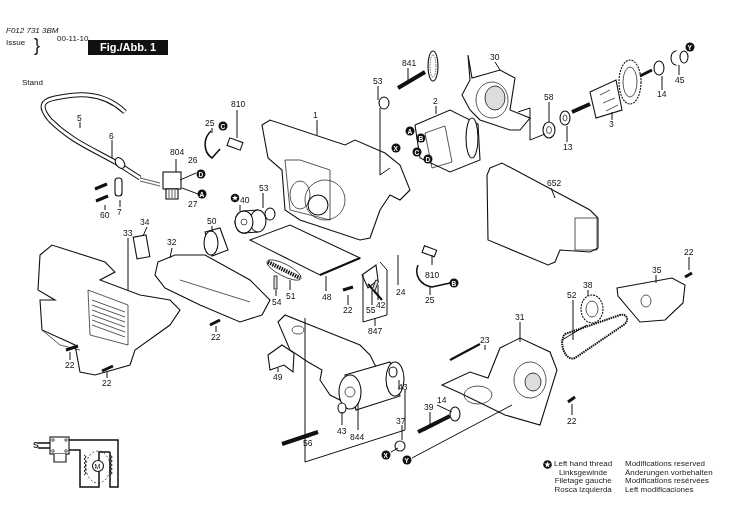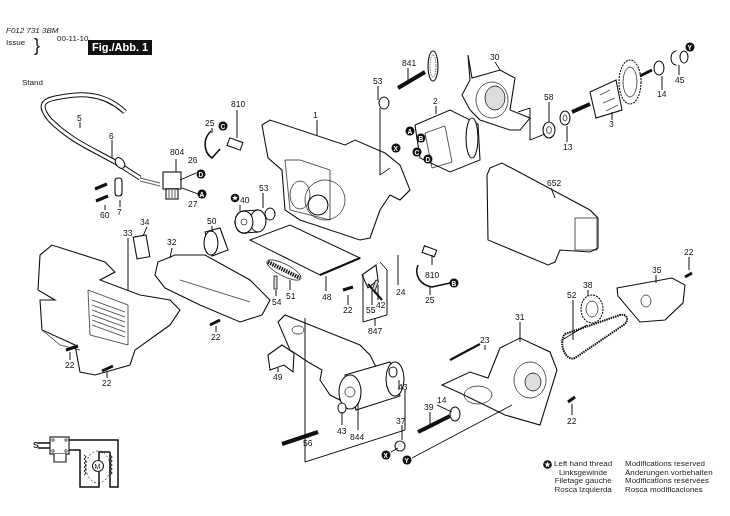--- a/index.html
+++ b/index.html
@@ -1,19 +1,19 @@
 <!DOCTYPE html>
 <html><head>
 <meta charset="utf-8">
 <style>
   html,body{margin:0;padding:0;background:#fff;}
   body{width:730px;height:516px;position:relative;overflow:hidden;font-family:"Liberation Sans",sans-serif;color:#111;}
   #dia{position:absolute;left:0;top:0;width:730px;height:516px;}
   .hdr{position:absolute;font-size:8px;line-height:9px;}
-  .fig{position:absolute;left:88px;top:40px;background:#111;color:#fff;font-weight:bold;font-size:11px;padding:1px 4px;line-height:13px;}
+  .fig{position:absolute;left:88px;top:40px;background:#111;color:#fff;font-weight:bold;font-size:11px;padding:1px 12px;line-height:13px;}
   .legend{position:absolute;font-size:8px;line-height:8.5px;color:#222;}
   .lbl{font-family:"Liberation Sans",sans-serif;font-size:8.5px;fill:#111;}
   .badge-t{font-family:"Liberation Sans",sans-serif;font-size:6.5px;font-weight:bold;fill:#fff;}
   .ln{stroke:#111;stroke-width:1;fill:none;}
   .part{stroke:#111;stroke-width:1.1;fill:#fff;}
   .thin{stroke:#111;stroke-width:0.7;fill:none;}
   .grey{fill:#ddd;stroke:#111;stroke-width:0.8;}
 </style>
 </head>
 <body>
@@ -34,21 +34,21 @@
     <div>Left hand thread</div>
     <div>Linksgewinde</div>
     <div>Filetage gauche</div>
     <div>Rosca izquierda</div>
   </div>
 </div>
 <div class="legend" style="left:625px;top:460px;">
   <div>Modifications reserved</div>
   <div>Änderungen vorbehalten</div>
   <div>Modifications resérvées</div>
-  <div>Rosca modificaciones</div>
+  <div>Left modificaciones</div>
 </div>
 
 <svg id="dia" viewBox="0 0 730 516">
 
   <g>
     <path d="M125,112 C100,88 70,95 55,98 C40,101 40,108 50,120 C70,140 90,148 115,162 L140,178" class="part" style="stroke-width:5;stroke:#111;fill:none"></path>
     <path d="M125,112 C100,88 70,95 55,98 C40,101 40,108 50,120 C70,140 90,148 115,162 L140,178" style="stroke-width:3;stroke:#fff;fill:none"></path>
     <ellipse cx="120" cy="163" rx="4" ry="6" class="part" transform="rotate(-35 120 163)"></ellipse>
     <path d="M140,178 L160,183" class="thin"></path>
     <path d="M140,181 L160,186" class="thin"></path>

